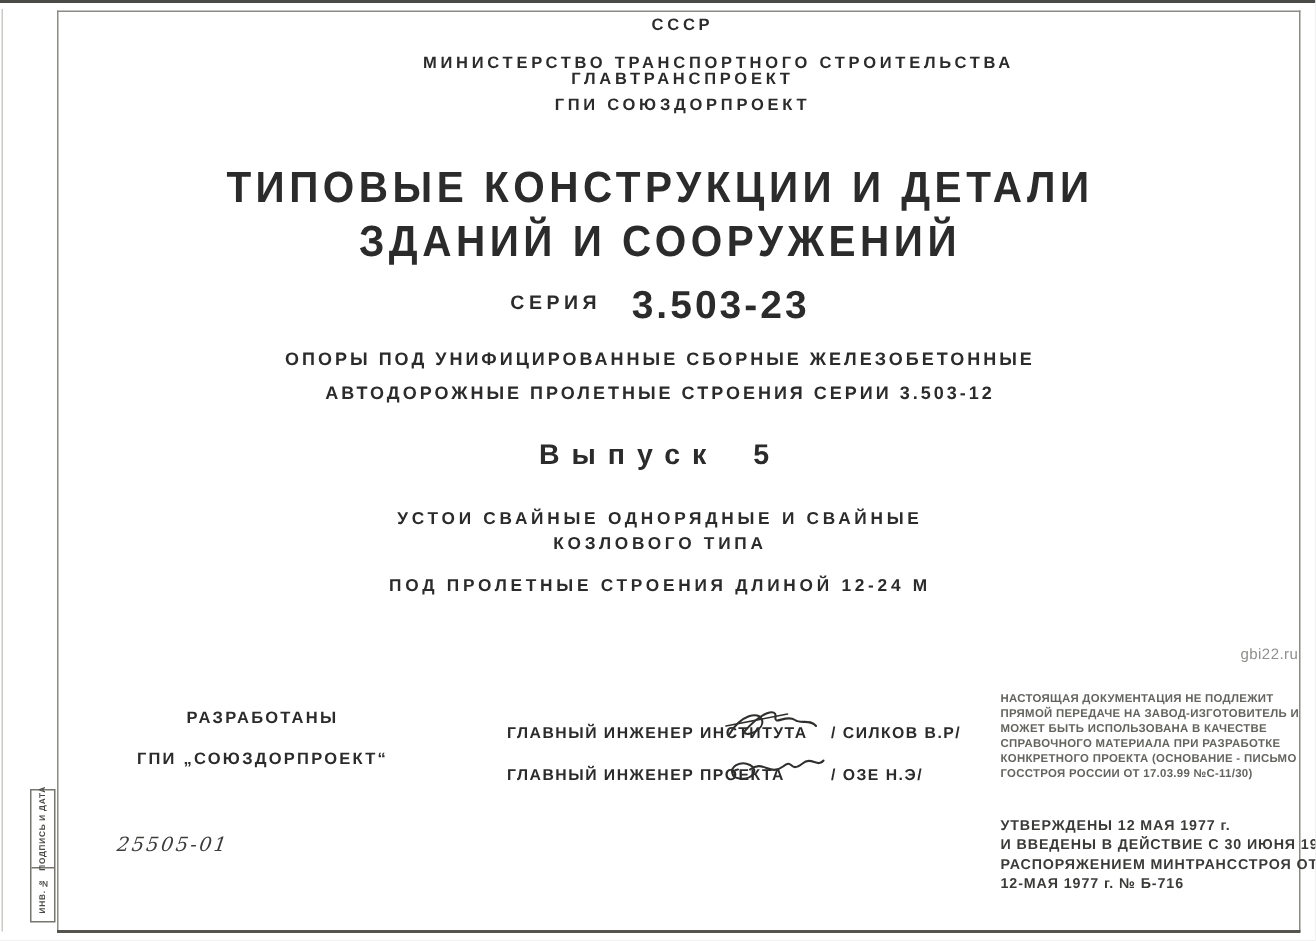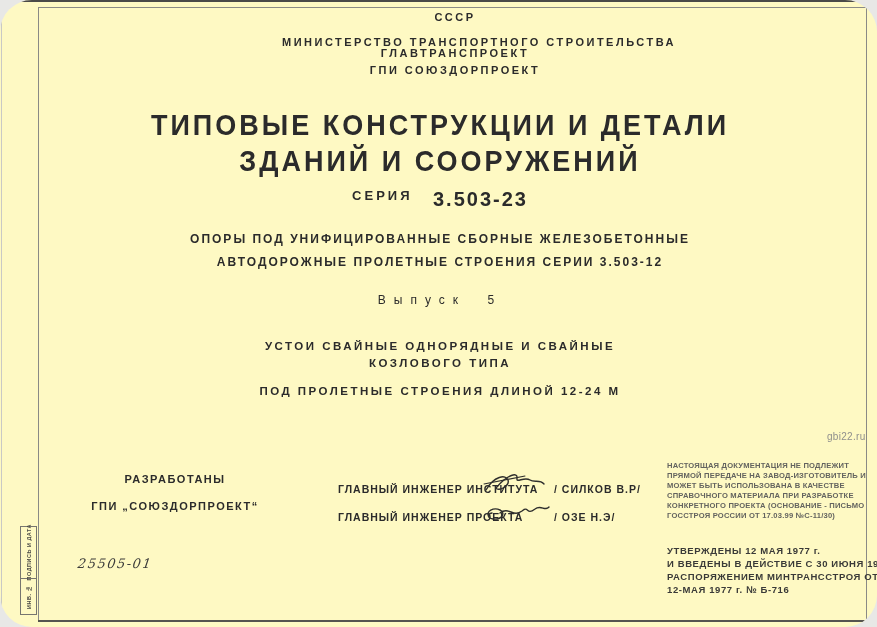--- a/index.html
+++ b/index.html
@@ -1,43 +1,42 @@
 <!DOCTYPE html>
 <html><head>
 <meta charset="utf-8">
 <style>
   html,body{margin:0;padding:0;background:#e8e8e6;}
   .page{
     position:relative;
     width:877px;height:627px;
-    background:#fef9c3;
+    background:#ffffff;
     overflow:hidden;
     font-family:"Liberation Sans",sans-serif;
     color:#2b2b2b;
-    border-radius:32px;
   }
   .t{position:absolute;white-space:nowrap;}
   .ctr{text-align:center;}
   
   .scan-top{position:absolute;left:0;top:0;width:877px;height:2px;background:#4a4a48;}
   .scan-left{position:absolute;left:1px;top:6px;width:1px;height:615px;background:#c9c9c5;}
   
   .frame-top{position:absolute;left:38px;top:7px;width:829px;height:1px;background:#8a8a86;}
   .frame-left{position:absolute;left:38px;top:7px;width:1px;height:614px;background:#8a8a86;}
   .frame-right{position:absolute;left:866px;top:7px;width:1px;height:614px;background:#8a8a86;}
   .frame-bottom{position:absolute;left:38px;top:620px;width:829px;height:2px;background:#55544f;}
   
   .hdr{font-size:11px;font-weight:bold;letter-spacing:2.5px;left:40px;width:830px;}
   
   .big{font-size:27px;font-weight:bold;letter-spacing:3px;left:25px;width:830px;transform:scaleY(1.08);}
   .series-line{left:25px;width:830px;}
   .series-label{font-size:13px;font-weight:bold;letter-spacing:3px;vertical-align:6px;margin-right:16px;}
-  .series-num{font-size:20px;font-weight:bold;letter-spacing:2px;}
+  .series-num{font-size:26px;font-weight:bold;letter-spacing:2px;}
   .sub{font-size:12px;font-weight:bold;letter-spacing:2px;left:25px;width:830px;}
-  .issue{font-size:12px;font-weight:normal;letter-spacing:8px;left:25px;width:830px;}
+  .issue{font-size:19px;font-weight:bold;letter-spacing:8px;left:25px;width:830px;}
   .desc{font-size:11.5px;font-weight:bold;letter-spacing:2.5px;left:25px;width:830px;}
   .dev{font-size:11px;font-weight:bold;letter-spacing:1.5px;left:60px;width:230px;text-align:center;}
   .sig-role{font-size:10.5px;font-weight:bold;letter-spacing:1px;}
   .sig-name{font-size:10.5px;font-weight:bold;letter-spacing:1px;}
   .fineprint{font-size:7.6px;line-height:10.4px;color:#63635f;letter-spacing:.2px;font-weight:bold;}
   .approval{font-size:9.5px;line-height:13px;font-weight:bold;letter-spacing:.6px;color:#3a3a38;}
   .handnum{
     font-family:"DejaVu Serif",serif;font-style:italic;
     font-size:13px;letter-spacing:1.5px;color:#3c3c3a;
     transform:skewX(-8deg);

